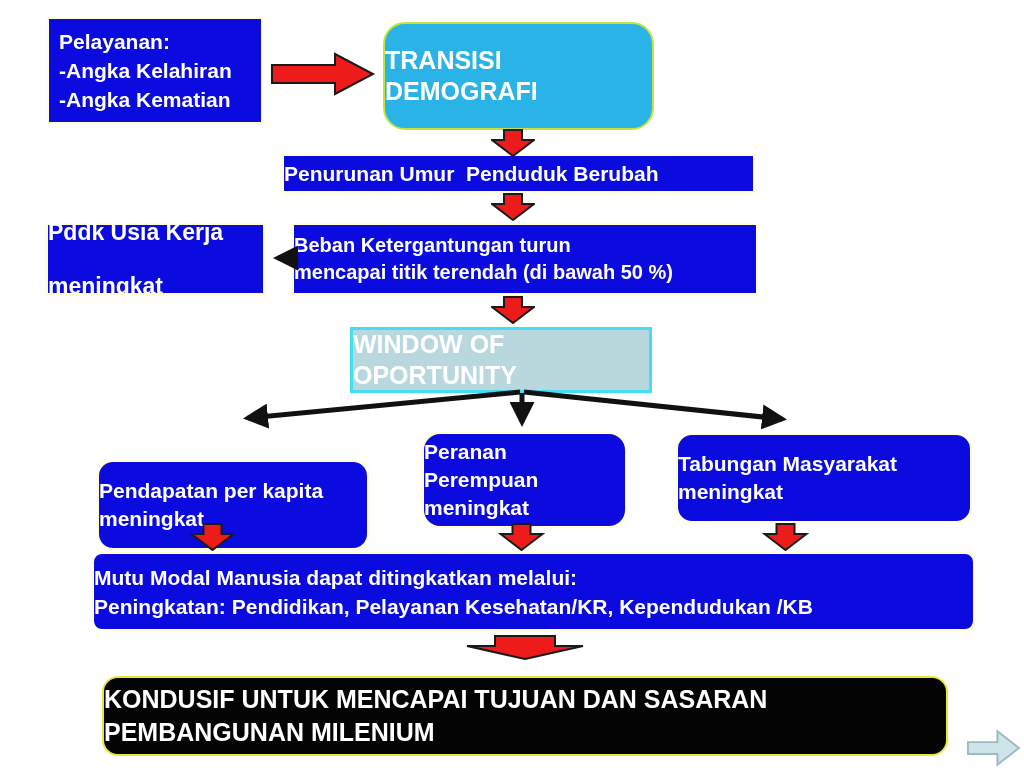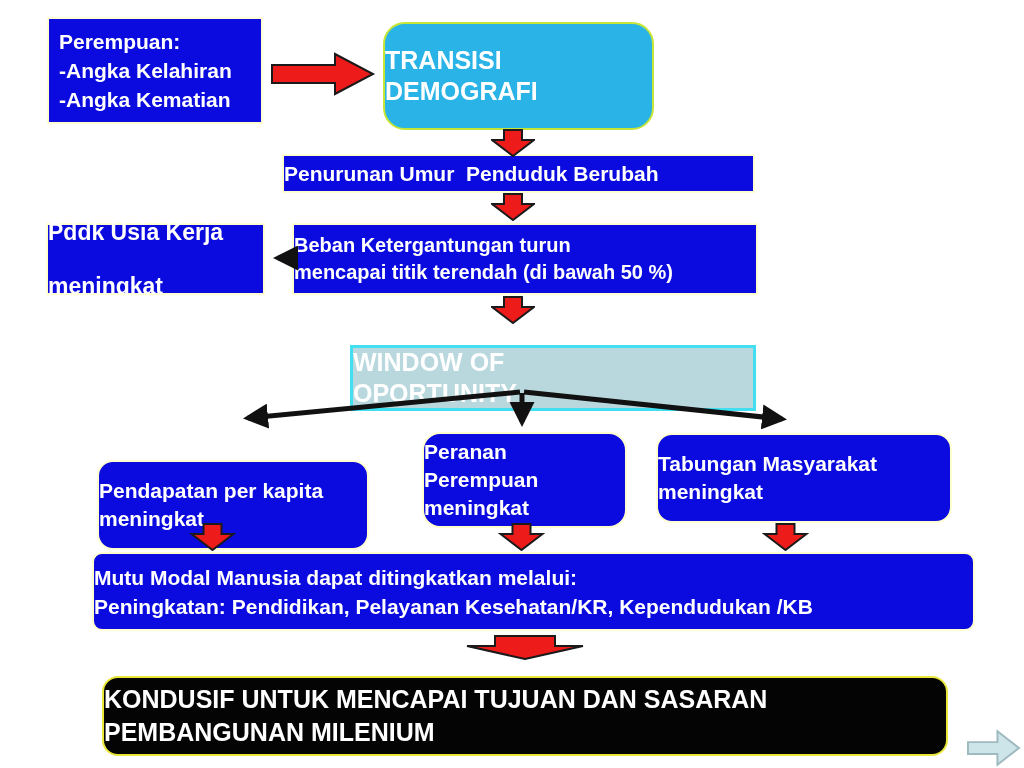--- a/index.html
+++ b/index.html
@@ -16,28 +16,28 @@
 
   #penurunan{left:47px;top:17px;width:216px;height:107px;
              align-items:flex-start;text-align:left;padding-left:10px;
              font-size:21px;line-height:29px;}
   #transisi{left:383px;top:22px;width:271px;height:108px;border-radius:22px;
             background:var(--cyan);border:2.5px solid var(--cyan_border);
             font-size:25px;line-height:31px;}
   #struktur{left:282px;top:154px;width:473px;height:39px;font-size:21px;}
   #pddk{left:46px;top:223px;width:219px;height:72px;font-size:23px;line-height:27px;gap:27px;}
   #beban{left:292px;top:223px;width:466px;height:72px;font-size:20px;line-height:27px;}
-  #window{left:350px;top:327px;width:406px;height:66px;
+  #window{left:350px;top:327px;width:302px;height:66px;
           background:var(--window_fill);border:3px solid var(--window_border);
-          font-size:25px;line-height:31px;margin-top:18px;}
+          font-size:25px;line-height:31px;}
   #pendapatan{left:97px;top:433px;width:272px;height:90px;border-radius:16px;
               font-size:21px;line-height:28px;margin-top:27px;}
   #peranan{left:422px;top:432px;width:205px;height:96px;border-radius:18px;
            font-size:21px;line-height:28px;}
-  #tabungan{left:656px;top:433px;width:296px;height:90px;border-radius:16px;
+  #tabungan{left:676px;top:433px;width:296px;height:90px;border-radius:16px;
             font-size:21px;line-height:28px;}
   #mutu{left:92px;top:552px;width:883px;height:79px;border-radius:10px;
         font-size:21px;line-height:29px;}
   #kondusif{left:102px;top:676px;width:846px;height:80px;border-radius:16px;
             background:var(--black_box);border:2.5px solid var(--black_border);
             font-size:25px;line-height:33px;}
 
   .arrow-svg{position:absolute;z-index:5;}
   .red-shape{fill:var(--red);stroke:var(--red_outline);stroke-width:2;stroke-linejoin:miter;}
   .nav-shape{fill:var(--nav_fill);stroke:var(--nav_border);stroke-width:2;}
@@ -45,21 +45,21 @@
            z-index:6;pointer-events:none;}
   .black-line{stroke:var(--arrow_black);stroke-width:5;fill:none;}
   #nav-next{cursor:pointer;}
 </style>
 </head>
 <body>
 
 <div class="slide">
 
   <div class="box blue" id="penurunan">
-    <div class="ln">Perempuan:</div>
+    <div class="ln">Pelayanan:</div>
     <div class="ln">-Angka Kelahiran</div>
     <div class="ln">-Angka Kematian</div>
   </div>
 
   <svg class="arrow-svg" style="left:270px;top:52px;" width="106" height="44" viewBox="0 0 106 44">
     <polygon class="red-shape" points="2,13 65,13 65,2 103,22 65,42 65,31 2,31"></polygon>
   </svg>
 
   <div class="box" id="transisi">
     <div class="ln">TRANSISI</div>

